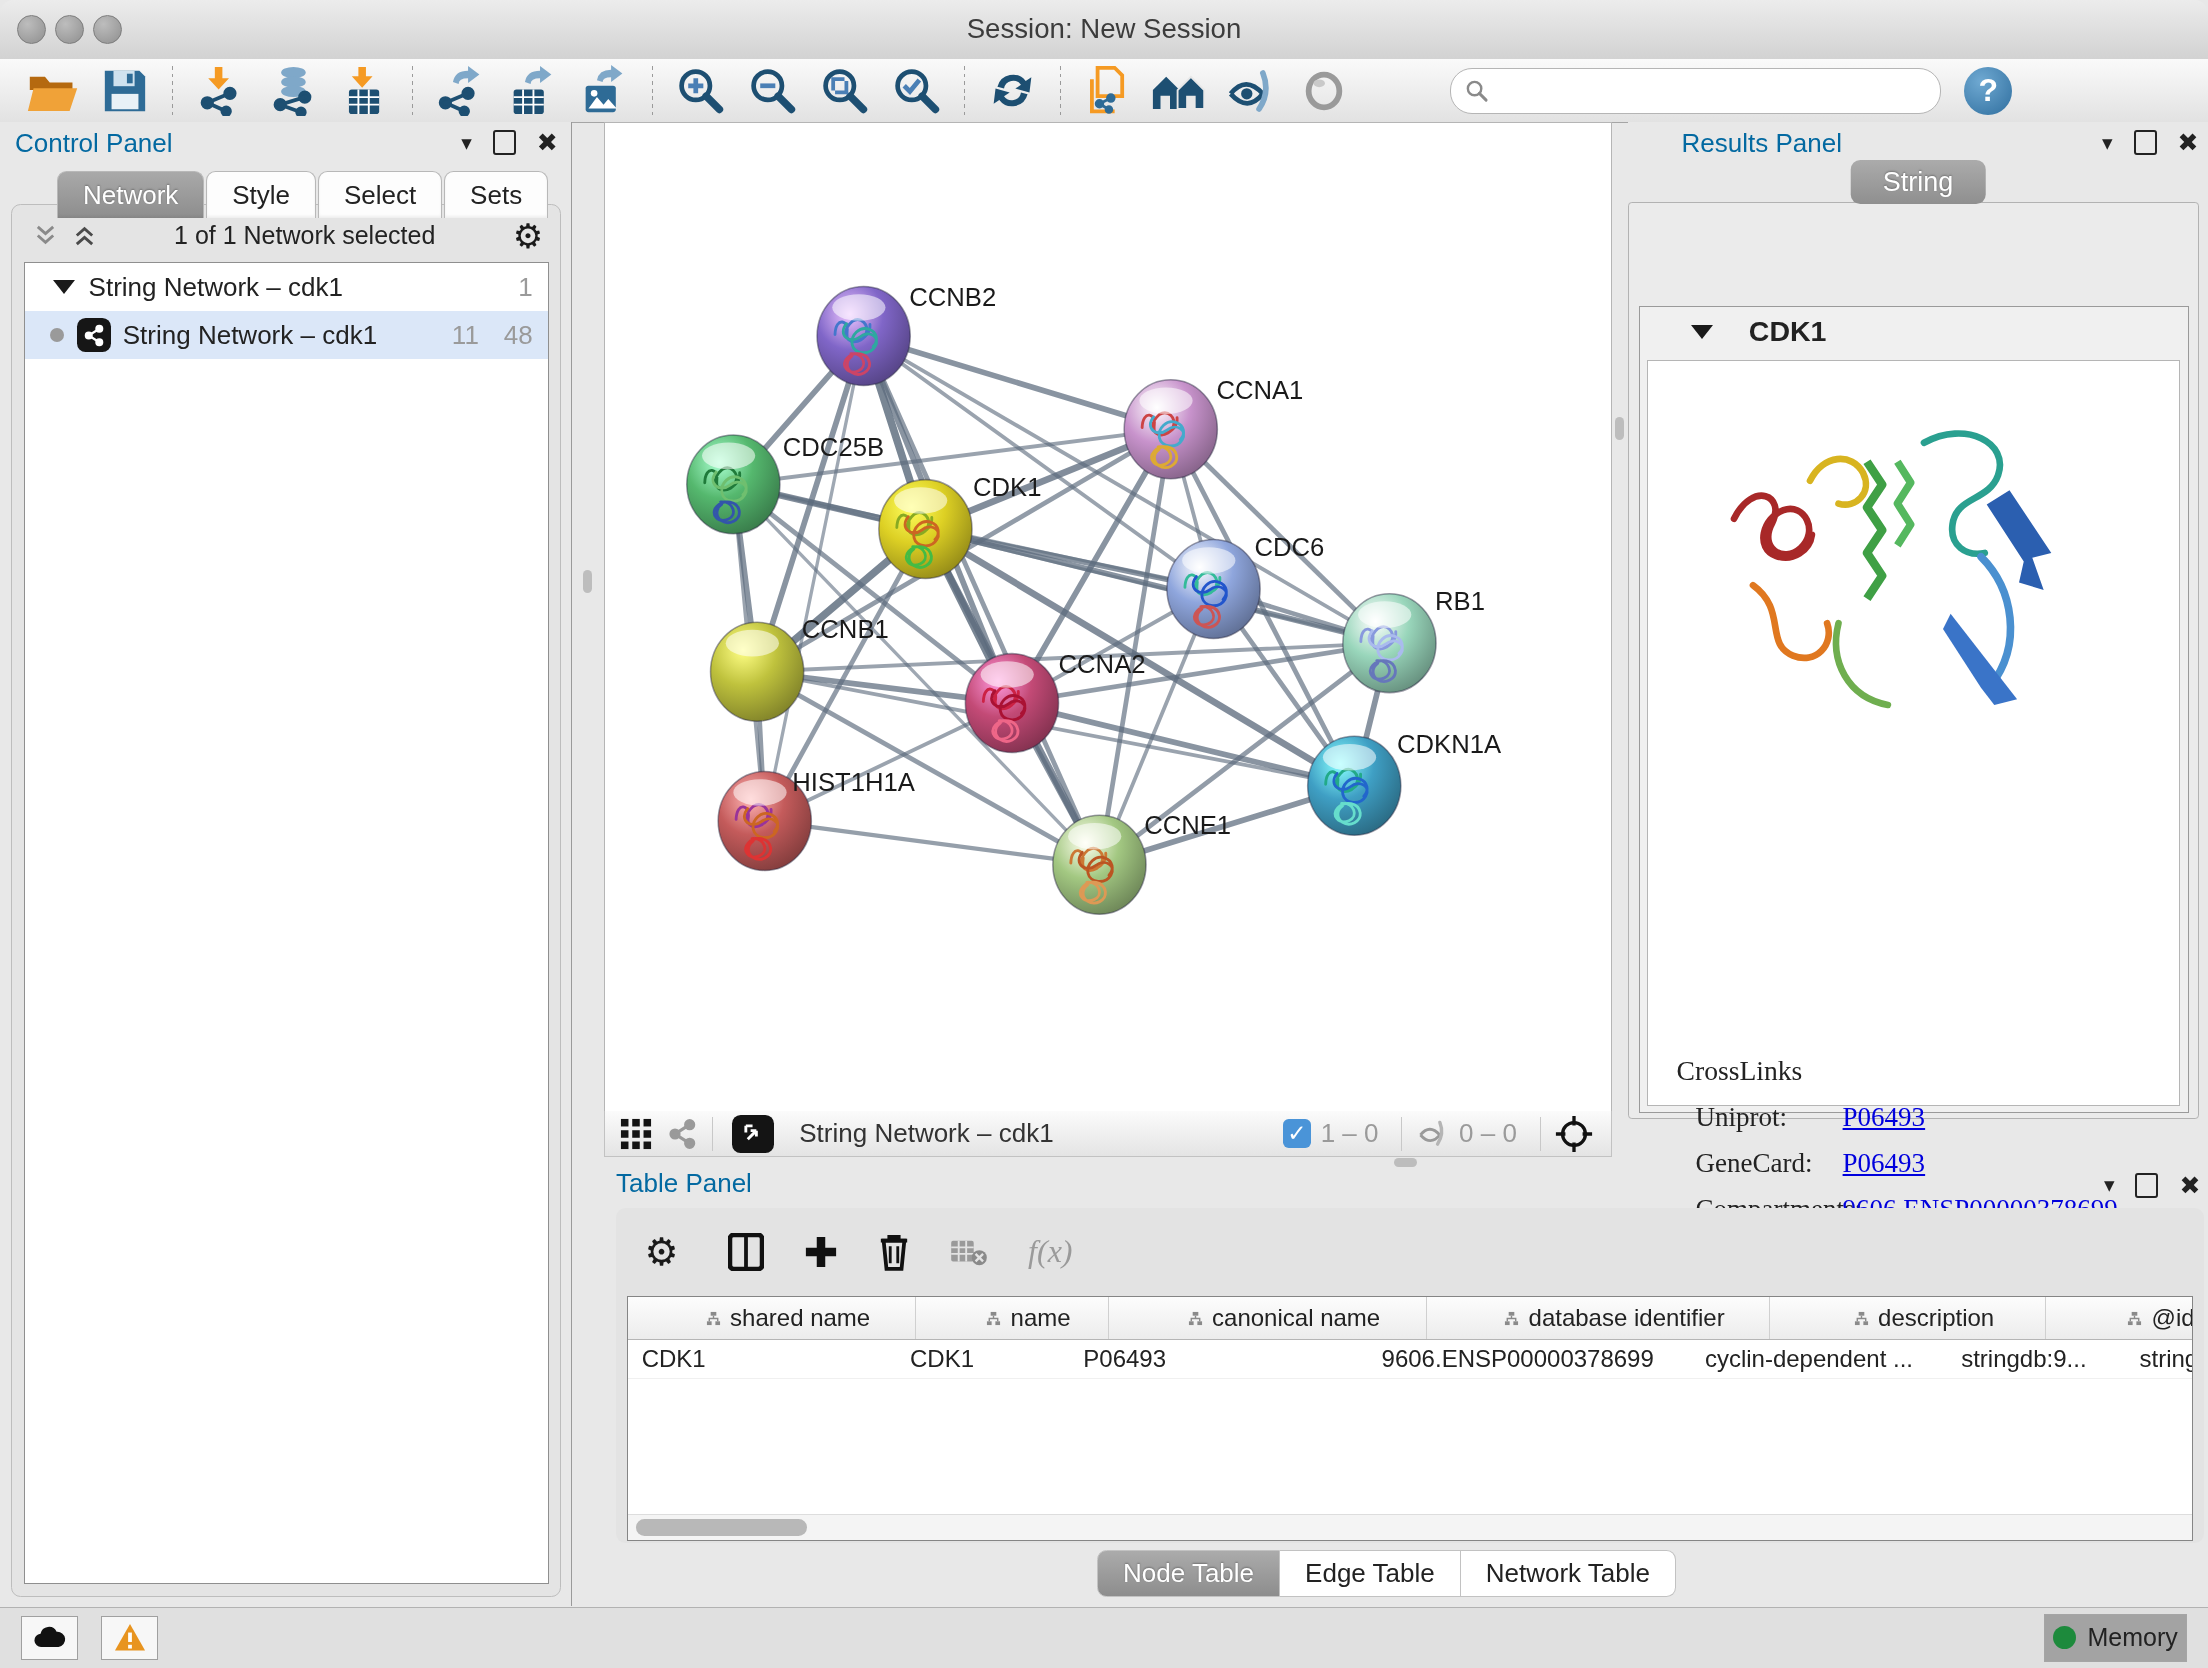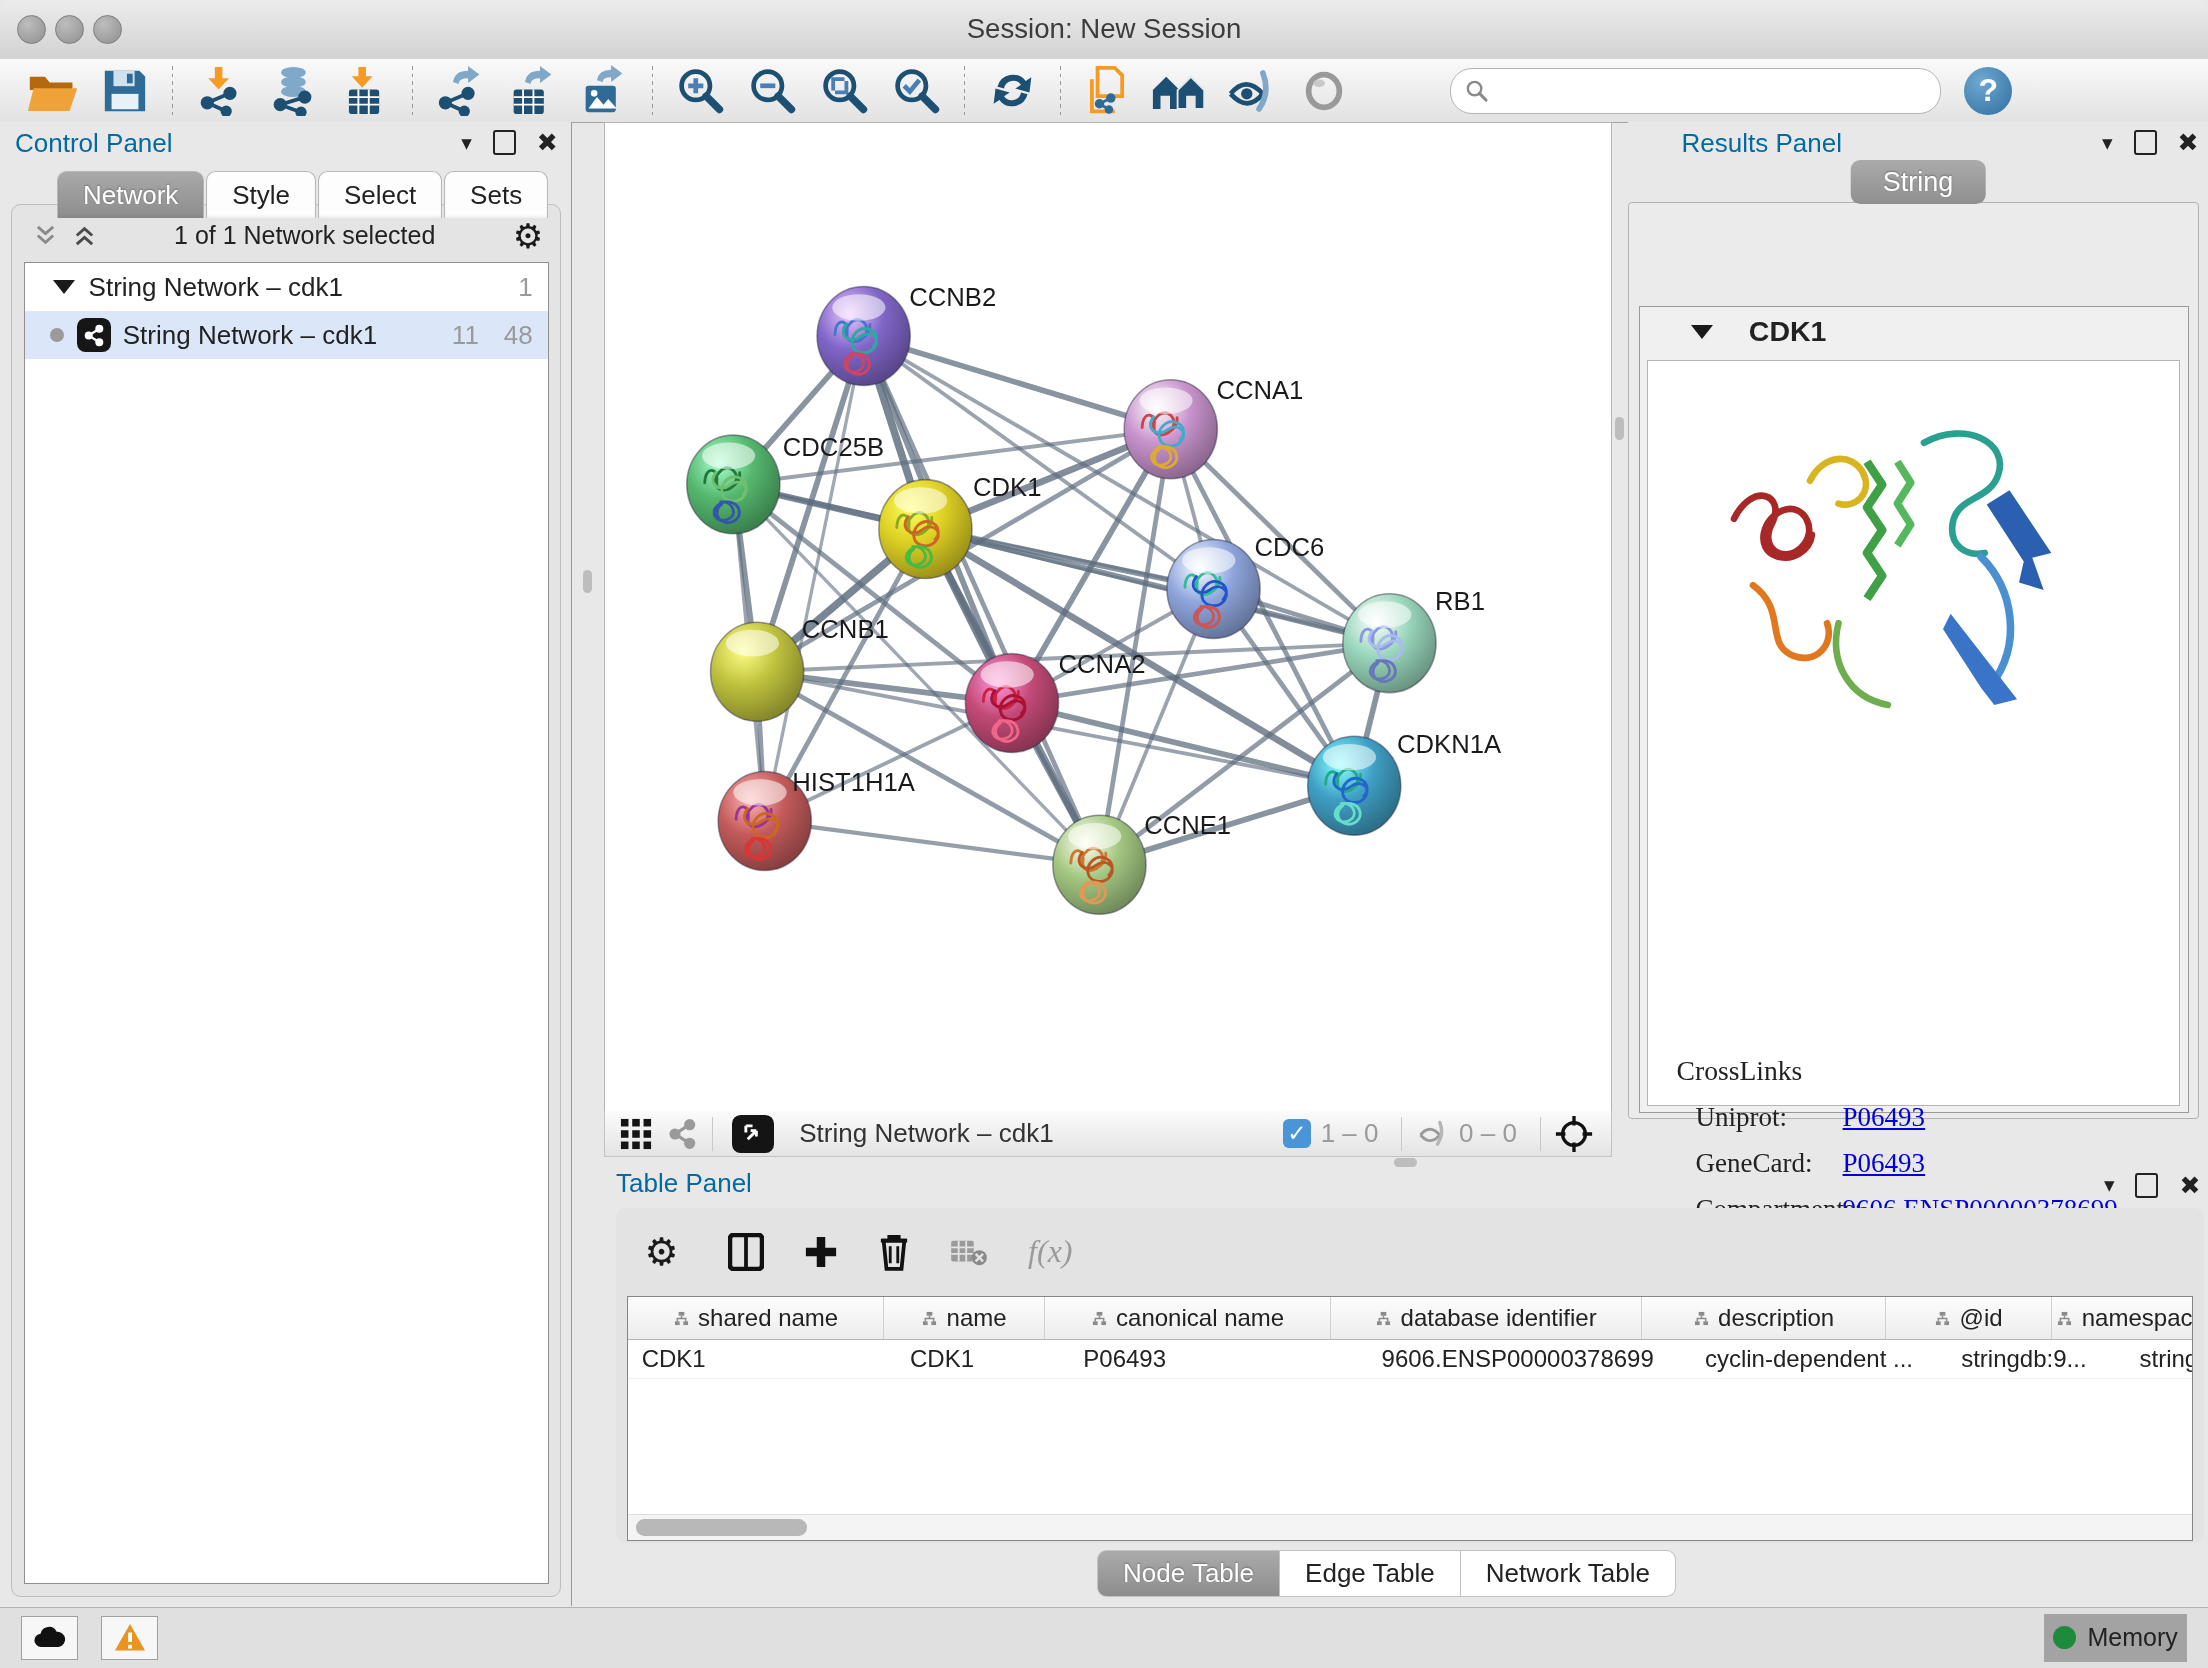--- a/index.html
+++ b/index.html
@@ -108,21 +108,21 @@
   .tp-ctrls{right:7.6px;top:0px;}
   .tp-box{position:absolute;left:616px;top:1208px;width:1588px;height:335px;background:#e3e3e3;
           border-radius:9.5px;}
   .tp-toolbar{position:absolute;left:28.5px;top:17px;height:53px;display:flex;align-items:center;gap:40px;}
   .fx{font-family:"Liberation Serif","DejaVu Serif",serif;font-style:italic;font-size:32px;color:#9a9a9a;}
   .tp-table{position:absolute;left:11.4px;top:88px;width:1564px;height:243px;background:#fff;
             border:1px solid #858585;overflow:hidden;}
   .tp-thead{display:flex;height:42px;background:linear-gradient(#fdfdfd,#ececec);
             border-bottom:1px solid #b5b5b5;}
   .th{display:flex;align-items:center;justify-content:center;font-size:24px;gap:9.5px;
-      border-right:1px solid #d0d0d0;overflow:hidden;white-space:nowrap;flex:0 0 auto;}
+      border-right:1px solid #d0d0d0;overflow:hidden;white-space:nowrap;flex:0 0 auto;padding-left:32px;}
   .tp-trow{display:flex;height:38px;border-bottom:1px solid #f0f0f0;}
   .td{font-size:24px;display:flex;align-items:center;padding-left:13.3px;overflow:hidden;
       white-space:nowrap;flex:0 0 auto;}
   .tp-scroll{position:absolute;left:0;bottom:0;width:100%;height:25px;background:#f4f4f4;
              border-top:1px solid #ddd;}
   .tp-thumb{position:absolute;left:7.6px;top:3.8px;width:171px;height:17px;border-radius:8.6px;background:#b8b8b8;}
   .tp-tabs{position:absolute;left:1097px;top:1550px;height:45px;display:flex;}
   .seg{height:45px;padding:0 25px;display:flex;align-items:center;font-size:26px;background:#fff;
        border:1px solid #c2c2c2;border-left:none;}
   .seg:first-child{border-radius:9.5px 0 0 9.5px;border-left:1px solid #c2c2c2;}

